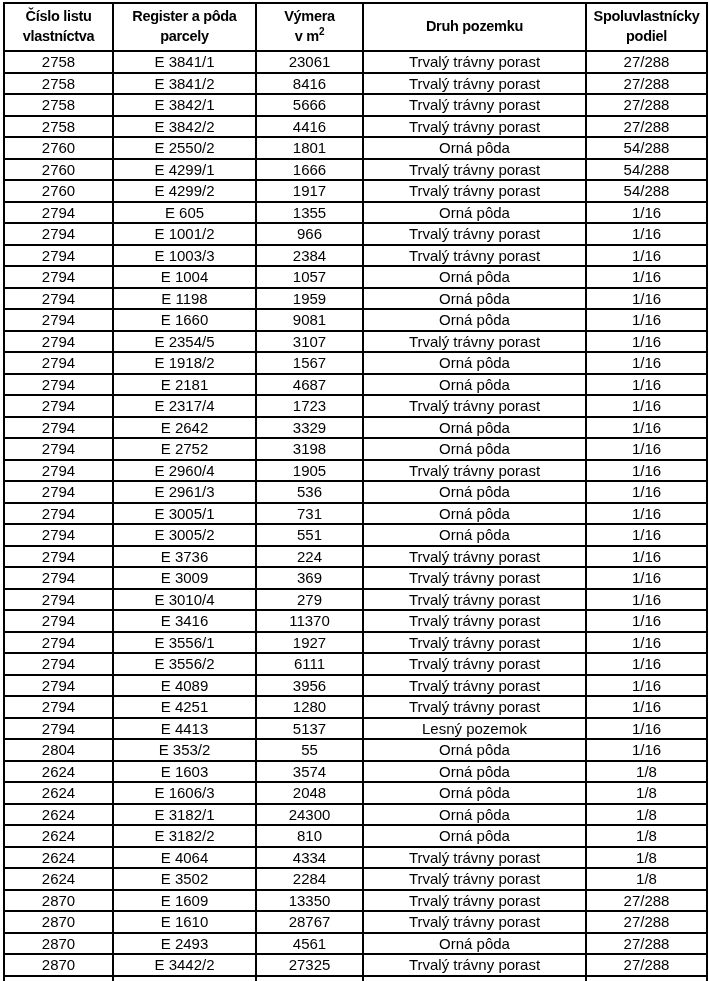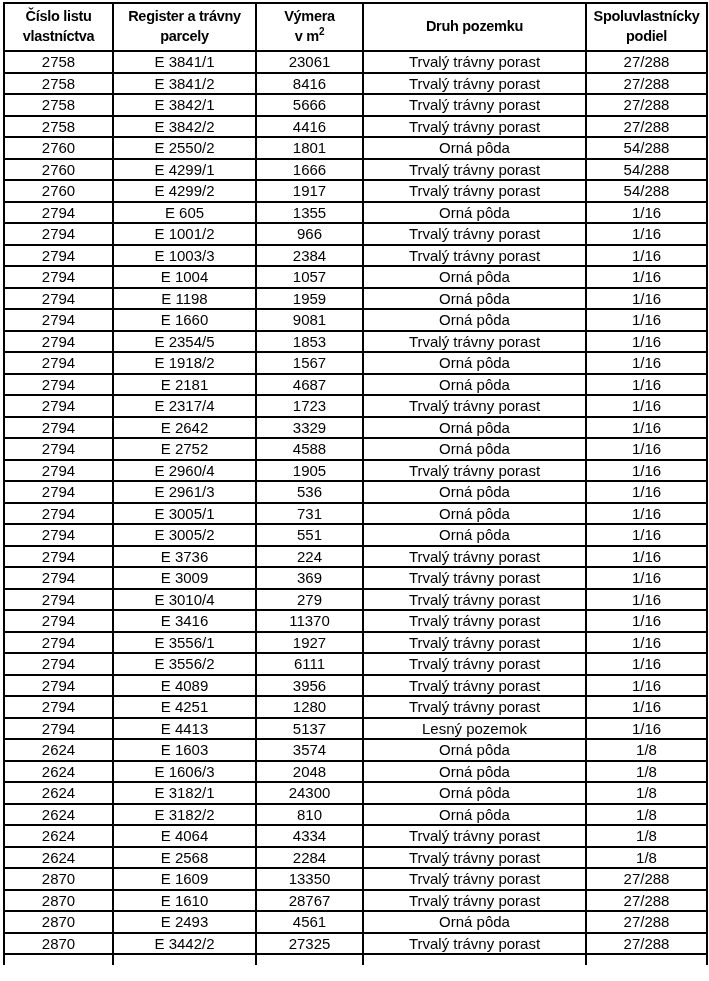--- a/index.html
+++ b/index.html
@@ -75,21 +75,21 @@
         <col class="c4">
         <col class="c5">
     </colgroup>
     <thead>
       <tr>
         <th>
           <div>Číslo listu</div>
           <div>vlastníctva</div>
         </th>
         <th>
-          <div>Register a trávny</div>
+          <div>Register a pôda</div>
           <div>parcely</div>
         </th>
         <th>
           <div>Výmera</div>
           <div><span>v m</span><sup>2</sup></div>
         </th>
         <th>
           <div>Druh pozemku</div>
         </th>
         <th>
@@ -187,21 +187,21 @@
         <tr>
           <td>2794</td>
           <td>E 1660</td>
           <td>9081</td>
           <td>Orná pôda</td>
           <td>1/16</td>
         </tr>
         <tr>
           <td>2794</td>
           <td>E 2354/5</td>
-          <td>1853</td>
+          <td>3107</td>
           <td>Trvalý trávny porast</td>
           <td>1/16</td>
         </tr>
         <tr>
           <td>2794</td>
           <td>E 1918/2</td>
           <td>1567</td>
           <td>Orná pôda</td>
           <td>1/16</td>
         </tr>
@@ -222,21 +222,21 @@
         <tr>
           <td>2794</td>
           <td>E 2642</td>
           <td>3329</td>
           <td>Orná pôda</td>
           <td>1/16</td>
         </tr>
         <tr>
           <td>2794</td>
           <td>E 2752</td>
-          <td>4588</td>
+          <td>3198</td>
           <td>Orná pôda</td>
           <td>1/16</td>
         </tr>
         <tr>
           <td>2794</td>
           <td>E 2960/4</td>
           <td>1905</td>
           <td>Trvalý trávny porast</td>
           <td>1/16</td>
         </tr>
@@ -318,20 +318,27 @@
           <td>1/16</td>
         </tr>
         <tr>
           <td>2794</td>
           <td>E 4413</td>
           <td>5137</td>
           <td>Lesný pozemok</td>
           <td>1/16</td>
         </tr>
         <tr>
+          <td>2804</td>
+          <td>E 353/2</td>
+          <td>55</td>
+          <td>Orná pôda</td>
+          <td>1/16</td>
+        </tr>
+        <tr>
           <td>2624</td>
           <td>E 1603</td>
           <td>3574</td>
           <td>Orná pôda</td>
           <td>1/8</td>
         </tr>
         <tr>
           <td>2624</td>
           <td>E 1606/3</td>
           <td>2048</td>
@@ -354,21 +361,21 @@
         </tr>
         <tr>
           <td>2624</td>
           <td>E 4064</td>
           <td>4334</td>
           <td>Trvalý trávny porast</td>
           <td>1/8</td>
         </tr>
         <tr>
           <td>2624</td>
-          <td>E 2568</td>
+          <td>E 3502</td>
           <td>2284</td>
           <td>Trvalý trávny porast</td>
           <td>1/8</td>
         </tr>
         <tr>
           <td>2870</td>
           <td>E 1609</td>
           <td>13350</td>
           <td>Trvalý trávny porast</td>
           <td>27/288</td>

